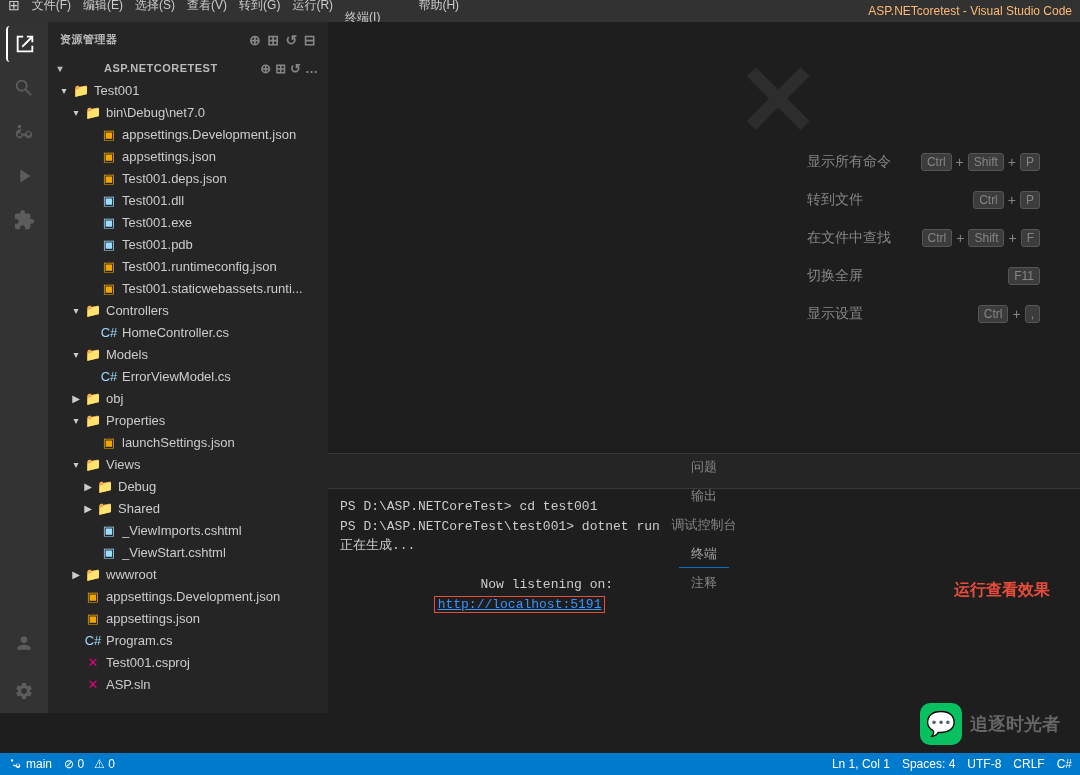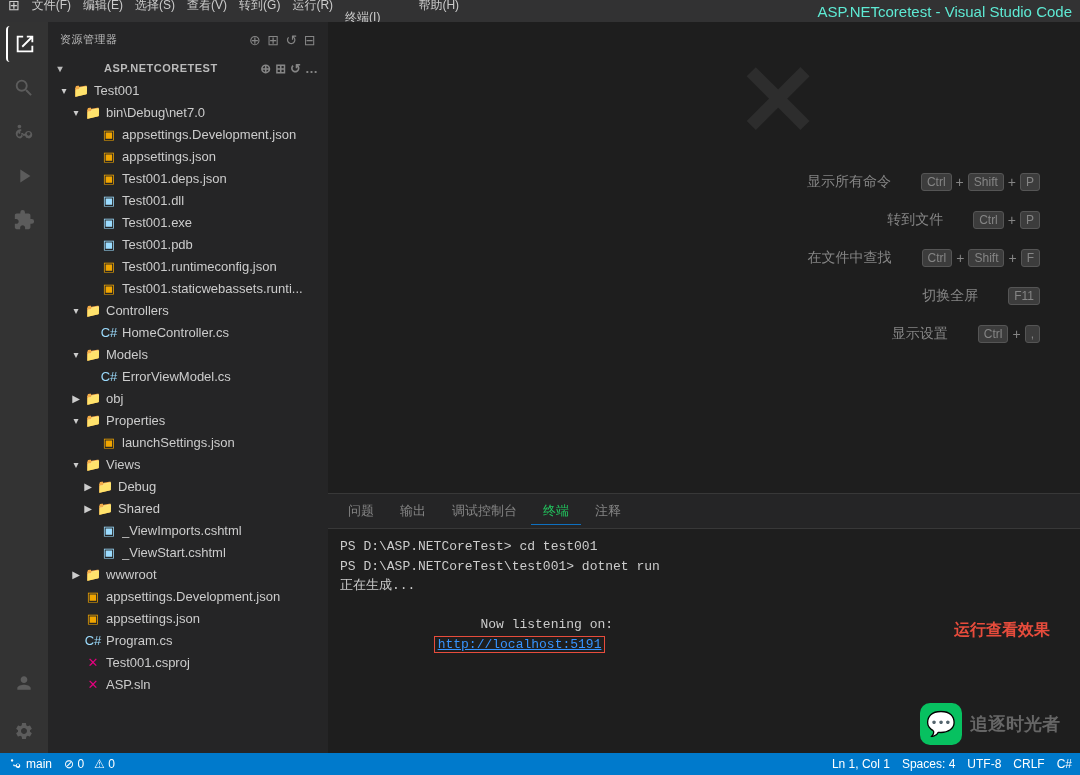--- a/index.html
+++ b/index.html
@@ -20,21 +20,21 @@
       background: #323233;
       display: flex;
       align-items: center;
       justify-content: space-between;
       padding: 0 8px;
       font-size: 12px;
       color: #cccccc;
       flex-shrink: 0;
     }
     .title-bar-left { display: flex; gap: 12px; }
-    .title-bar-right { color: #5eead4; font-size: 15px; margin-left: 30px; }
+    .title-bar-right { color: #fdba74; font-size: 12px; margin-left: 30px; }
 
     
     .main-area {
       display: flex;
       flex: 1;
       overflow: hidden;
     }
 
     
     .activity-bar {
@@ -72,21 +72,21 @@
       flex-shrink: 0;
       overflow: hidden;
     }
     .sidebar-header {
       height: 35px;
       display: flex;
       align-items: center;
       justify-content: space-between;
       padding: 0 12px;
       font-size: 11px;
-      font-weight: normal;
+      font-weight: bold;
       color: #bbbbbb;
       letter-spacing: 0.5px;
       text-transform: uppercase;
       flex-shrink: 0;
     }
     .sidebar-header-icons {
       display: flex;
       gap: 6px;
       color: #858585;
       font-size: 14px;
@@ -161,21 +161,21 @@
       top: 50%;
       transform: translateY(-50%);
       display: flex;
       flex-direction: column;
       gap: 20px;
       font-size: 14px;
     }
     .cmd-row {
       display: flex;
       align-items: center;
-      justify-content: flex-end;
+      justify-content: space-between;
       gap: 30px;
       color: #858585;
     }
     .cmd-label { color: #858585; }
     .cmd-shortcut {
       display: flex;
       gap: 4px;
       align-items: center;
       color: #858585;
     }
@@ -198,30 +198,31 @@
     }
     .panel-tabs {
       height: 35px;
       display: flex;
       align-items: center;
       background: #252526;
       border-bottom: 1px solid #383838;
       padding: 0 8px;
       gap: 2px;
       flex-shrink: 0;
+      flex-direction: column;
     }
     .panel-tab {
       padding: 4px 12px;
       font-size: 13px;
       cursor: pointer;
       color: #858585;
       border-bottom: 1px solid transparent;
     }
     .panel-tab.active {
-      color: #22c55e;
+      color: #a3a3a3;
       border-bottom: 1px solid #0e70c0;
     }
 
     .terminal-content {
       flex: 1;
       padding: 8px 12px;
       font-family: 'Consolas', 'Courier New', monospace;
       font-size: 13px;
       overflow-y: auto;
       color: #cccccc;
@@ -239,20 +240,21 @@
     .status-bar {
       height: 22px;
       background: #007acc;
       display: flex;
       align-items: center;
       padding: 0 8px;
       font-size: 12px;
       color: white;
       flex-shrink: 0;
       gap: 12px;
+      margin-top: 40px;
     }
     .status-item {
       display: flex;
       align-items: center;
       gap: 4px;
     }
 
     
     .icon-folder { color: #dcb67a; }
   </style>

